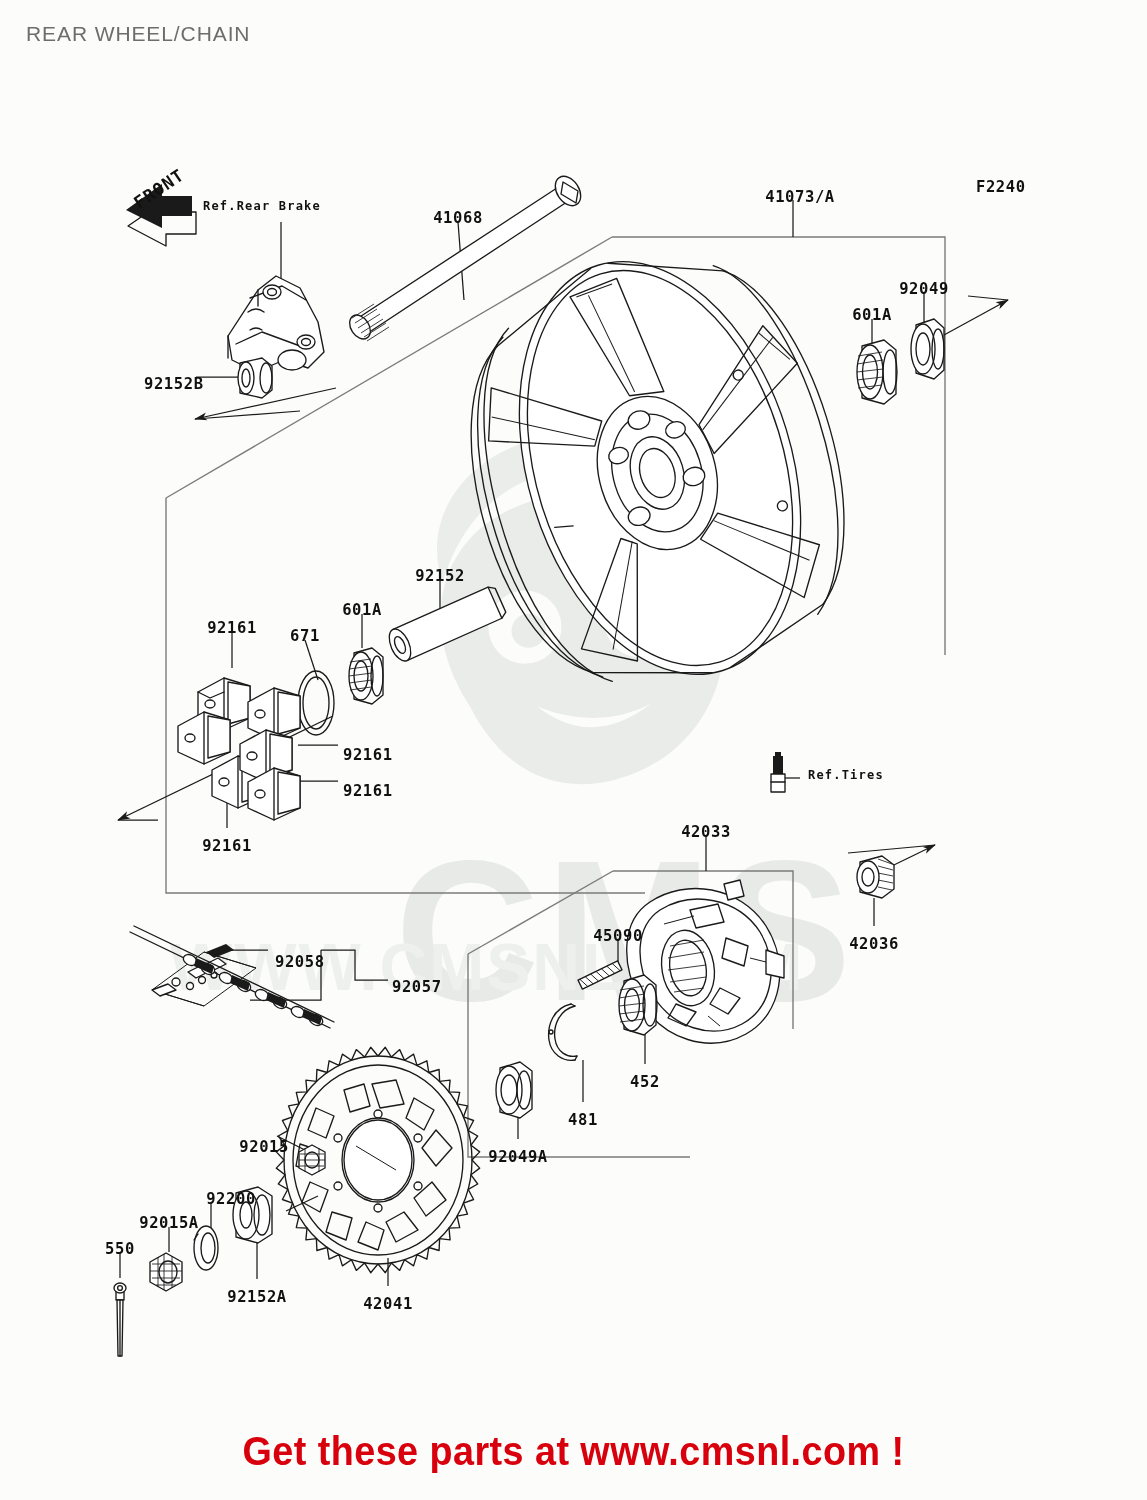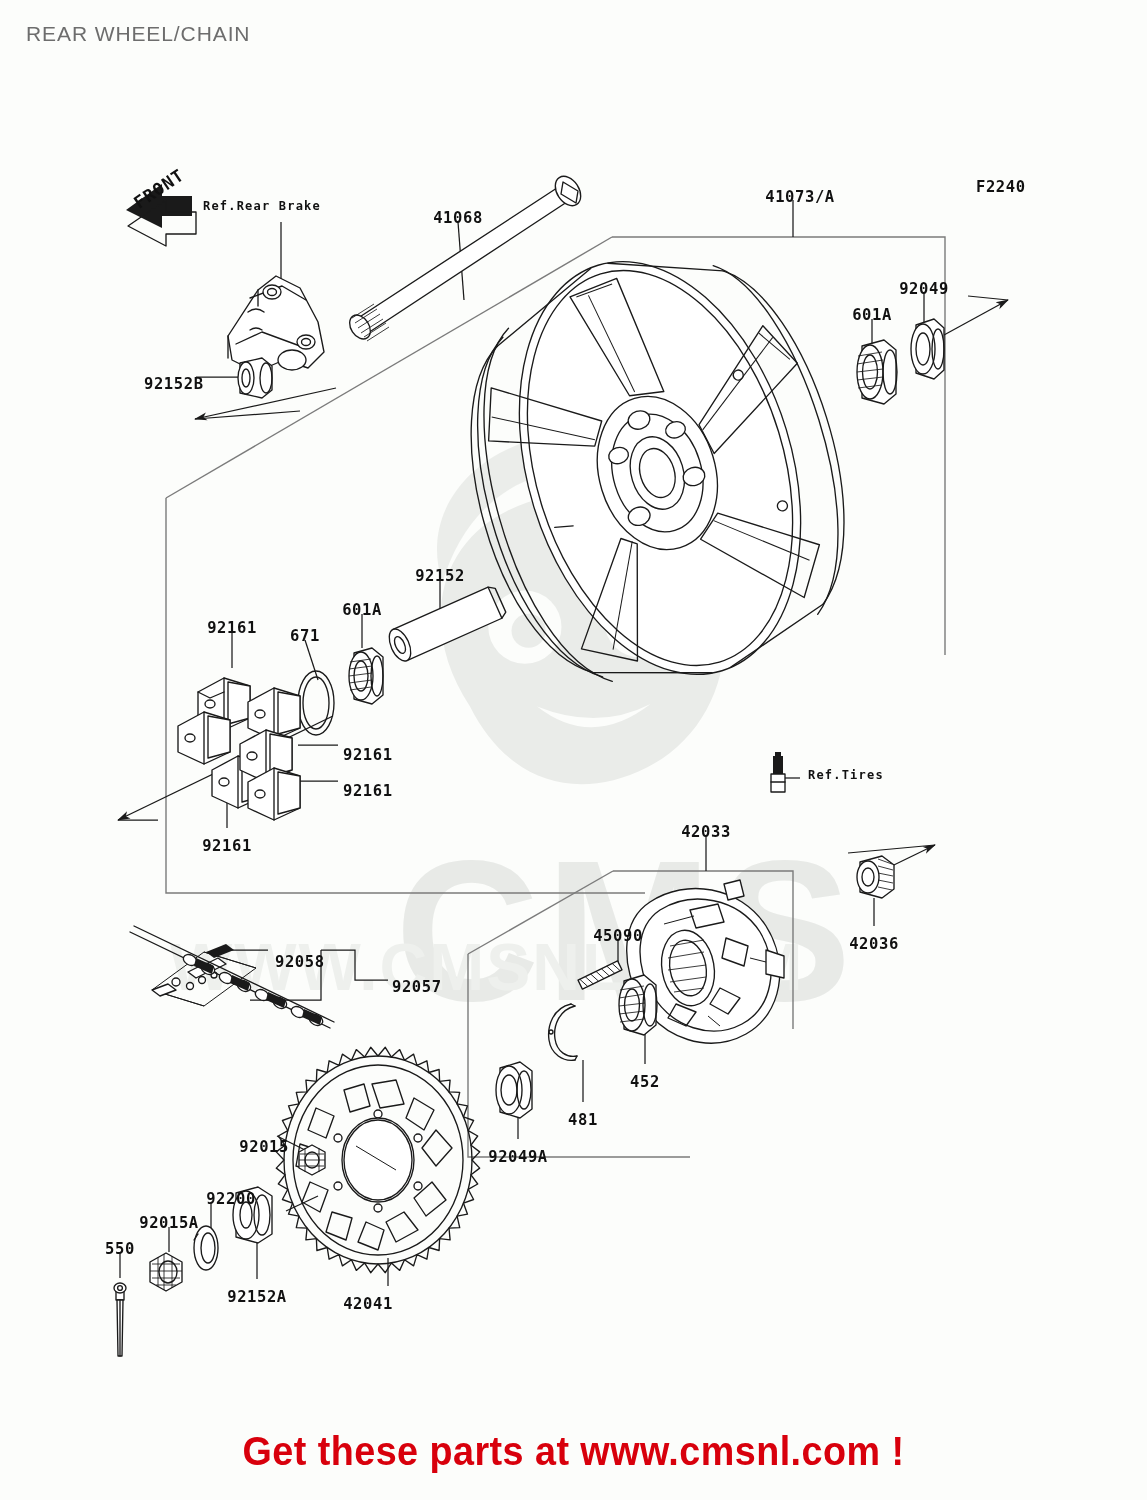--- a/index.html
+++ b/index.html
@@ -631,20 +631,20 @@
       <div class="lbl center" style="left: 645px; top: 1075px;">452</div>
       <div class="lbl center" style="left: 583px; top: 1113px;">481</div>
       <div class="lbl center" style="left: 518px; top: 1150px; text-align: center;">92049A</div>
       <div class="lbl" style="left: 275px; top: 955px;">92058</div>
       <div class="lbl" style="left: 392px; top: 980px;">92057</div>
       <div class="lbl right" style="left: 272px; top: 1140px;">92015</div>
       <div class="lbl center" style="left: 217px; top: 1192px; margin-left: 14px;">92200</div>
       <div class="lbl center" style="left: 169px; top: 1216px;">92015A</div>
       <div class="lbl center" style="left: 120px; top: 1242px;">550</div>
       <div class="lbl center" style="left: 257px; top: 1290px;">92152A</div>
-      <div class="lbl center" style="left: 368px; top: 1297px;">42041</div>
+      <div class="lbl center" style="left: 388px; top: 1297px;">42041</div>
       <div class="lbl ref" style="left: 203px; top: 200px;">Ref.Rear Brake</div>
       <div class="lbl ref" style="left: 808px; top: 769px;">Ref.Tires</div>
       <div style="position: absolute; left: 130px; top: 196px; width: 78px; height: 66px; font-family: &quot;DejaVu Sans Mono&quot;, &quot;Liberation Mono&quot;, monospace; font-weight: 700; font-size: 17px; color: rgb(17, 17, 17); letter-spacing: 1px; transform: rotate(-34deg); transform-origin: 0px 0px; white-space: nowrap;">FRONT</div>
     </div>
 
   <div class="footer">Get these parts at www.cmsnl.com !</div>
 </div>
 
 </body></html>

